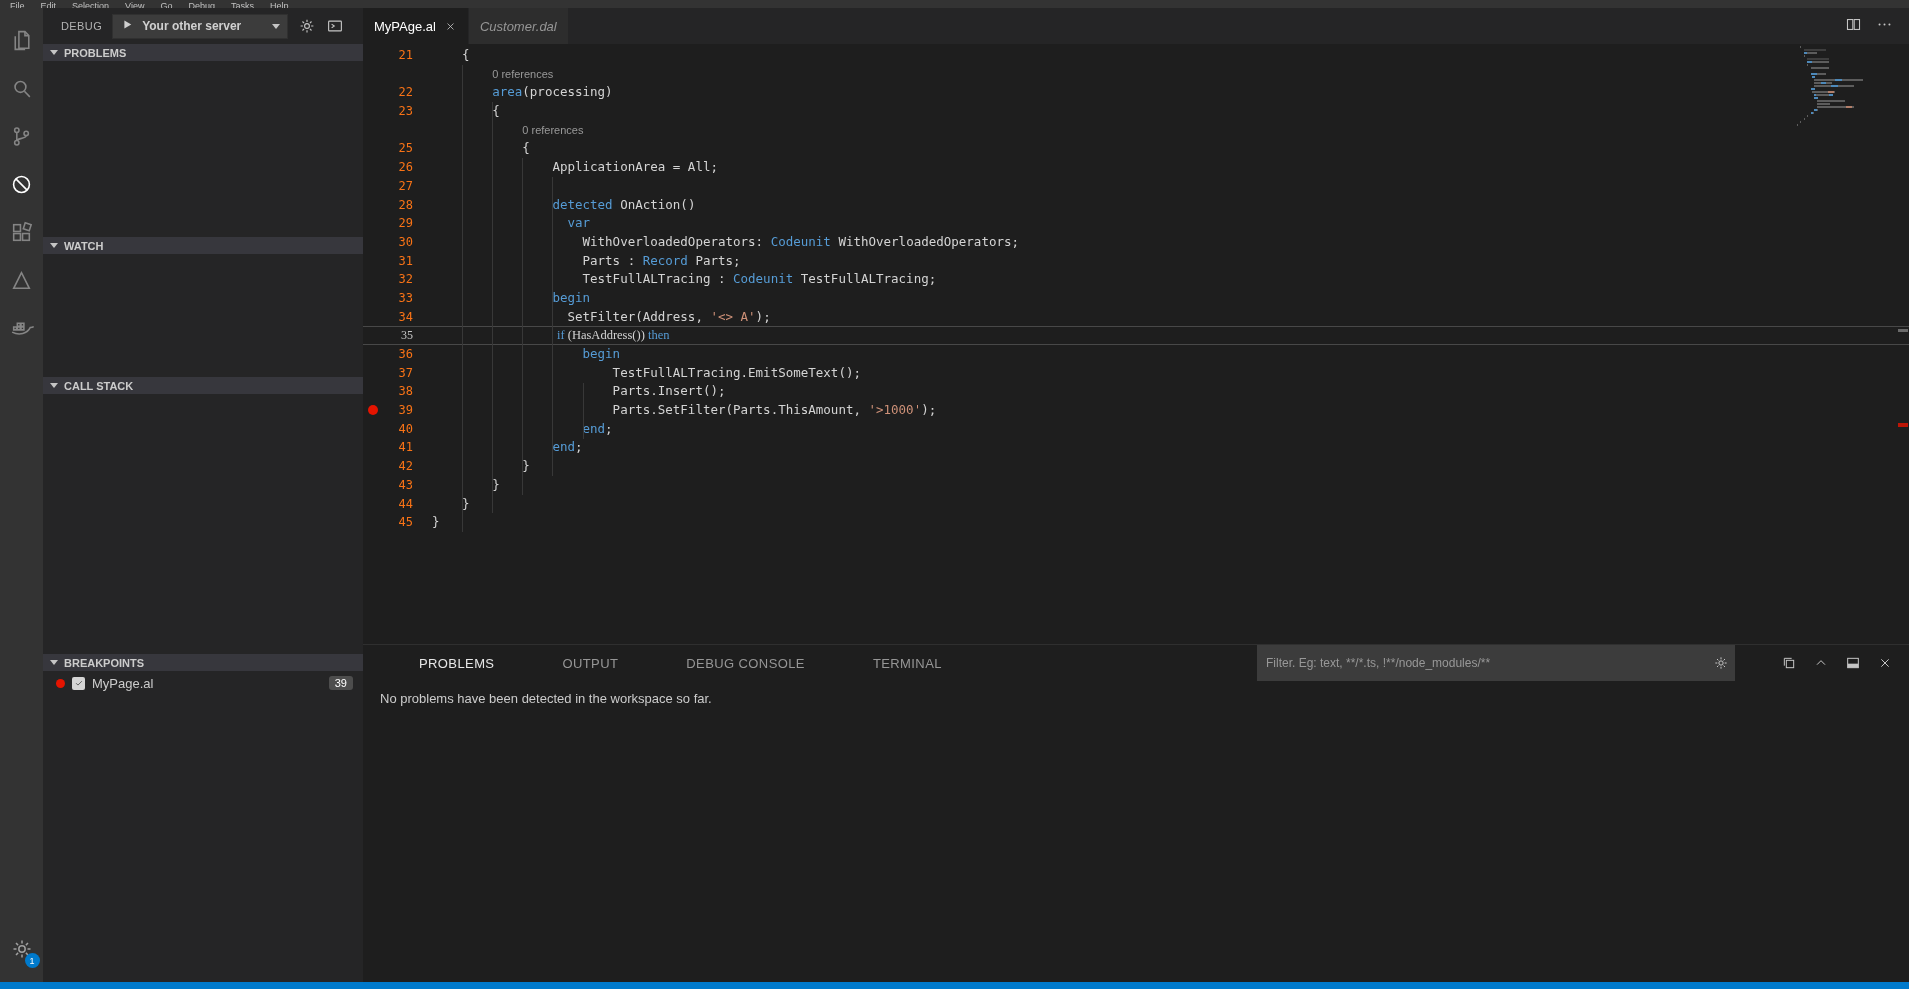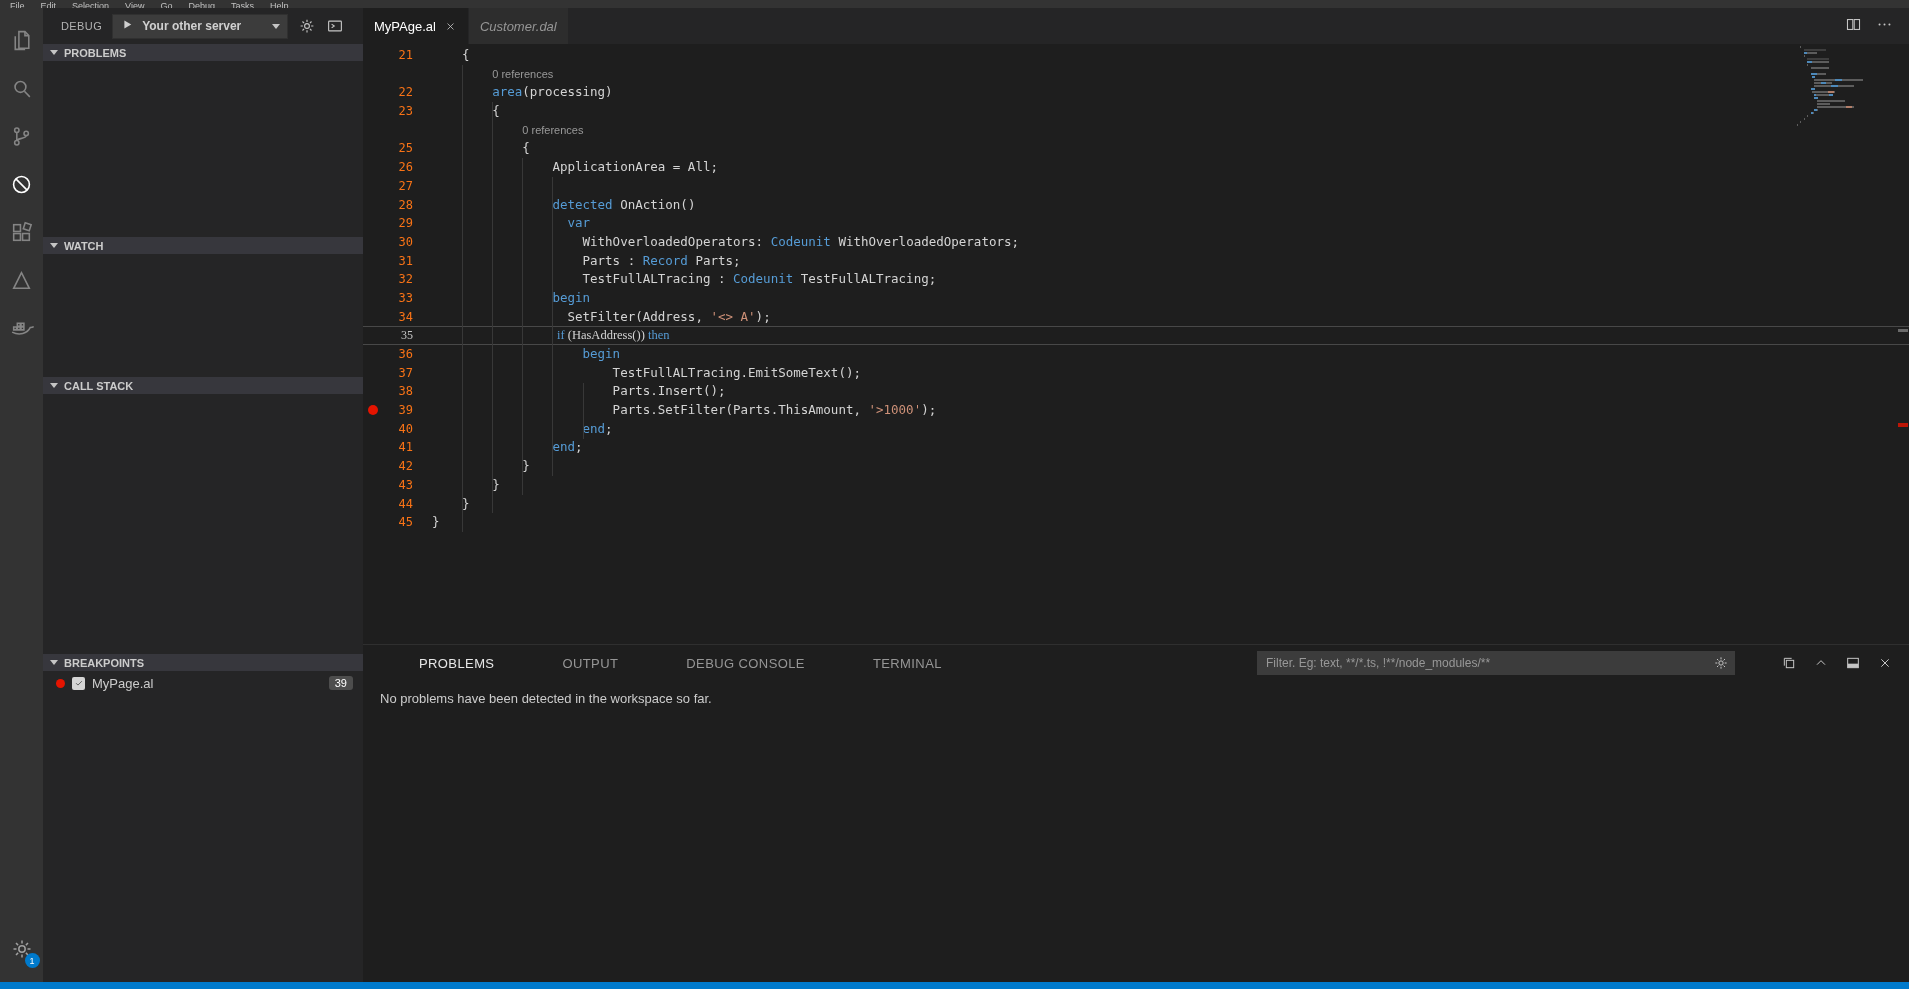--- a/index.html
+++ b/index.html
@@ -85,21 +85,21 @@
   .mm-p{ background:#9a9a9a; opacity:.5; } .mm-k{ background:#569cd6; opacity:.85; }
   .mm-s{ background:#ce9178; opacity:.85; }
   .oruler{ position:absolute; top:0; right:0; width:13px; height:100%; }
   .or-mark{ position:absolute; right:1px; width:10px; }
   
   .panel{ flex:1; background:#1e1e1e; border-top:1px solid #2f2f2f; display:flex;
           flex-direction:column; min-height:0; }
   .panel-header{ height:36px; display:flex; align-items:center; padding:0 16px; gap:28px; flex:none; }
   .panel-tab{ font-size:13px; letter-spacing:.4px; color:#969696; white-space:nowrap;margin-left:40px; }
   .panel-tab.active{ color:#e7e7e7; }
-  .panel-filter{ margin-left:auto; width:478px; height:24px; background:#3c3c3c;
+  .panel-filter{ margin-left:auto; width:478px; height:36px; background:#3c3c3c;
                  display:flex; align-items:center; padding:0 6px 0 9px; }
   .panel-filter input{ flex:1; background:transparent; border:none; outline:none;
                        color:#cccccc; font-size:12px; font-family:inherit; }
   .panel-filter input::placeholder{ color:#989898; }
   .panel-filter .icon{ color:#c5c5c5; display:flex; } .panel-filter .icon svg{ width:16px; height:16px; }
   .panel-actions{ display:flex; align-items:center; gap:16px; margin-left:18px; color:#c5c5c5; }
   .panel-actions .pa{ display:flex; } .panel-actions svg{ width:16px; height:16px; }
   .panel-msg{ padding:10px 17px; font-size:13px; color:#cccccc; }
   
   .statusbar{ height:7px; background:#007acc; }

